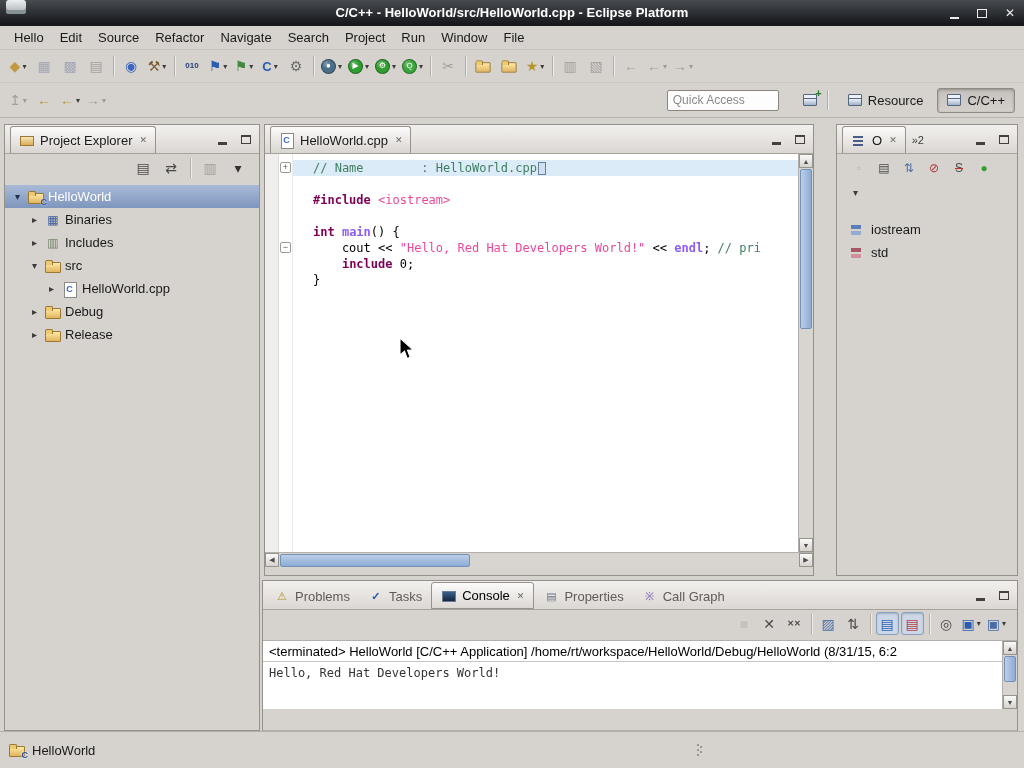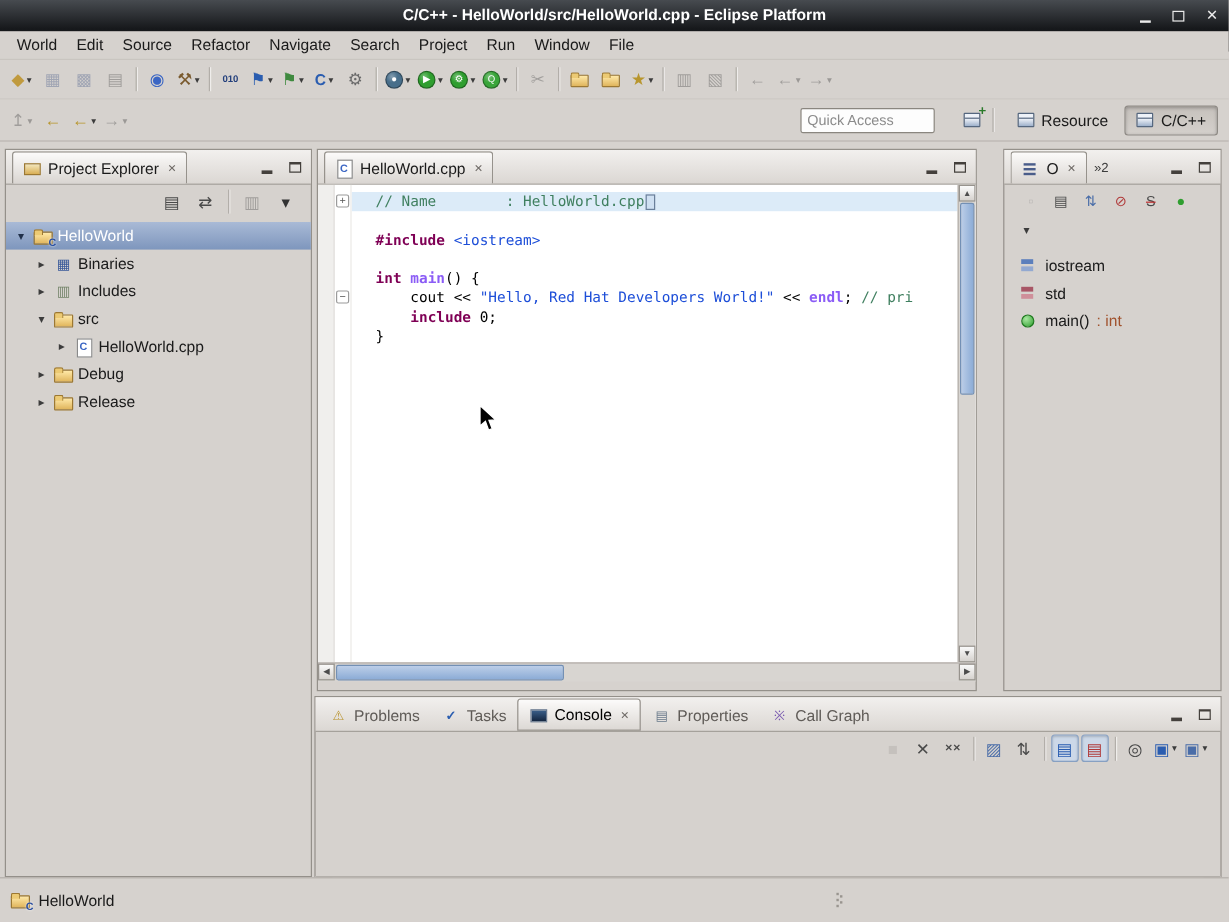--- a/index.html
+++ b/index.html
@@ -1,20 +1,20 @@
 <!DOCTYPE html>
 <html><head>
 <meta charset="utf-8">
 <style>
   *{margin:0;padding:0;box-sizing:border-box}
   html,body{width:1024px;height:768px;overflow:hidden}
   body{font-family:"Liberation Sans",sans-serif;font-size:13px;background:#d6d2ce;position:relative;color:#1a1a1a}
 
   
-  .titlebar{position:absolute;left:0;top:0;width:1024px;height:43px;background:linear-gradient(#474b50,#17191c 55%,#0b0d0f);display:flex;align-items:flex-end}
+  .titlebar{position:absolute;left:0;top:0;width:1024px;height:43px;background:linear-gradient(#474b50,#17191c 55%,#0b0d0f);display:flex;align-items:flex-start}
   .app-icon{width:20px;height:14px;margin-left:6px;border-radius:3px;background:linear-gradient(#eceef0,#a9afb6);box-shadow:inset 0 -4px 0 #878f97;flex:none}
   .tb-title{position:absolute;left:120px;right:120px;top:5px;text-align:center;font-weight:bold;color:#fff;white-space:nowrap;overflow:hidden}
   .tb-controls{position:absolute;right:4px;top:3px;display:flex;gap:8px}
   .wc{width:20px;height:20px;display:flex;align-items:center;justify-content:center;color:#ececec;font-size:12px}
   .wc-min{width:9px;height:2px;background:#ececec;margin-top:9px}
   .wc-max{width:10px;height:9px;border:1px solid #ececec}
 
   
   .menubar{position:absolute;left:0;top:26px;width:1024px;height:24px;display:flex;align-items:center;padding-left:6px;border-bottom:1px solid #c9c5c0;background:#d6d2ce}
   .menu-item{padding:2px 8px;border-radius:2px}
@@ -94,42 +94,42 @@
   .fold-ruler{width:14px;background:#fff;border-right:1px solid #eceae7;padding-top:6px;flex:none}
   .fold-cell{height:16px;position:relative}
   .fold-marker{position:absolute;left:1px;top:2px;width:11px;height:11px;border:1px solid #9a9a9a;background:#fff;color:#555;font-size:9px;line-height:9px;text-align:center;border-radius:2px}
   .code-area{flex:1;padding-top:6px;font-family:"DejaVu Sans Mono","Liberation Mono",monospace;font-size:12px;overflow:hidden}
   .code-line{height:16px;line-height:16px;white-space:pre;padding-left:20px}
   .code-line.hl{background:#dcebf8}
   .cursor-box{display:inline-block;width:8px;height:13px;border:1px solid #6a7f9a;background:#cfe0f2;vertical-align:middle;margin-left:1px}
   .sy-comment{color:#3f7f5f}
   .sy-directive{color:#7f0055;font-weight:bold}
   .sy-keyword{color:#7f0055;font-weight:bold}
-  .sy-string{color:#1d4ed8}
+  .sy-string{color:#ec4899}
   .sy-plain{color:#000}
   .sy-bold{color:#8b5cf6;font-weight:bold}
 
   
   .vscroll{width:15px;background:#d8d5d1;border-left:1px solid #b3afaa;display:flex;flex-direction:column;flex:none}
   .scroll-btn{height:14px;min-width:14px;background:linear-gradient(#fafafa,#d6d2ce);border:1px solid #97938d;font-size:7px;color:#4c4c4c;display:flex;align-items:center;justify-content:center;flex:none}
   .vthumb{margin:1px;background:linear-gradient(90deg,#bccee8,#8cacd6);border:1px solid #7390b5;border-radius:2px;flex:none}
   .flexfill{flex:1}
   .hscroll{position:absolute;height:16px;background:#d8d5d1;border-top:1px solid #b3afaa;display:flex;align-items:stretch}
   .hthumb{margin:1px;background:linear-gradient(#bccee8,#8cacd6);border:1px solid #7390b5;border-radius:2px}
   .ed-hscroll{left:0;right:0;bottom:7px}
   .ed-vthumb{height:160px}
 
   
   .ol-panel{left:836px;top:124px;width:182px;height:452px}
   .ol-toolbar{height:28px;display:flex;align-items:center;padding:0 4px 0 10px;gap:1px;border-bottom:none}
   .ol-toolbar .tbtn{min-width:22px;height:22px}
   .ol-toolbar .tglyph{font-size:12px}
   .ol-menu-row{height:20px;display:flex;align-items:center;padding-left:14px}
   .ol-items{margin-top:12px}
-  .outline-row{height:23px;display:flex;align-items:flex-start;gap:6px;padding-left:12px;white-space:nowrap}
+  .outline-row{height:23px;display:flex;align-items:flex-end;gap:6px;padding-left:12px;white-space:nowrap}
   .outline-type{color:#a0522d}
 
   
   .cons-panel{left:262px;top:580px;width:756px;height:172px}
   .btabs{display:flex;align-items:flex-end;height:29px}
   .btab{display:flex;align-items:center;gap:5px;padding:0 9px;height:26px;color:#5f5b57;white-space:nowrap}
   .btab.active{height:27px;border:1px solid #96928c;border-radius:3px 3px 0 0;background:linear-gradient(#fcfbfa,#dcd8d4);color:#000}
   .cons-toolbar{position:absolute;top:31px;right:8px;display:flex;align-items:center}
   .cons-toolbar .tbtn{min-width:23px;height:23px}
   .cons-content{position:absolute;left:0;right:0;top:59px;height:69px;background:#fff;border-top:1px solid #b3afaa;overflow:hidden}
@@ -156,21 +156,21 @@
         <span class="wc-min"></span>
       </span>
     <span class="wc">
         <span class="wc-max"></span>
       </span>
     <span class="wc">✕</span>
   </span>
 </div>
 
 <div class="menubar">
-    <span class="menu-item">World</span>
+    <span class="menu-item">Hello</span>
     <span class="menu-item">Edit</span>
     <span class="menu-item">Source</span>
     <span class="menu-item">Refactor</span>
     <span class="menu-item">Navigate</span>
     <span class="menu-item">Search</span>
     <span class="menu-item">Project</span>
     <span class="menu-item">Run</span>
     <span class="menu-item">Window</span>
     <span class="menu-item">File</span>
   </div>
@@ -477,25 +477,20 @@
     </div>
   <div class="ol-items">
       <div class="outline-row">
         <span class="fico fico-include-obj"></span>
         <span class="outline-label">iostream</span>
       </div>
       <div class="outline-row">
         <span class="fico fico-namespace-obj"></span>
         <span class="outline-label">std</span>
       </div>
-      <div class="outline-row">
-        <span class="fico fico-function-obj"></span>
-        <span class="outline-label">main()</span>
-        <span class="outline-type"> : int</span>
-      </div>
     </div>
 </div>
 
 <div class="panel cons-panel">
   <div class="view-header">
     <span class="btabs">
         <span class="btab">
           <span class="fico fico-tab-problems"></span>
           <span>Problems</span>
         </span>
@@ -556,20 +551,30 @@
       </span>
       <span class="tbtn">
         <span class="tglyph" style="color: rgb(42, 93, 176);">▣</span>
         <span class="dd">▾</span>
       </span>
       <span class="tbtn">
         <span class="tglyph" style="color: rgb(74, 109, 168);">▣</span>
         <span class="dd">▾</span>
       </span>
     </div>
+  <div class="cons-content">
+    <div class="cons-header">&lt;terminated&gt; HelloWorld [C/C++ Application] /home/rt/workspace/HelloWorld/Debug/HelloWorld (8/31/15, 6:2</div>
+    <div class="cons-output">Hello, Red Hat Developers World!</div>
+    <div class="vscroll cons-vscroll">
+      <span class="scroll-btn">▲</span>
+      <span class="vthumb cons-vthumb"></span>
+      <span class="flexfill"></span>
+      <span class="scroll-btn">▼</span>
+    </div>
+  </div>
   <div class="hscroll cons-hscroll">
     <span class="scroll-btn">◀</span>
     <span class="hthumb" style="width:352px"></span>
     <span class="flexfill"></span>
     <span class="scroll-btn">▶</span>
   </div>
 </div>
 
 <div class="statusbar">
   <span class="fico fico-c-project">

